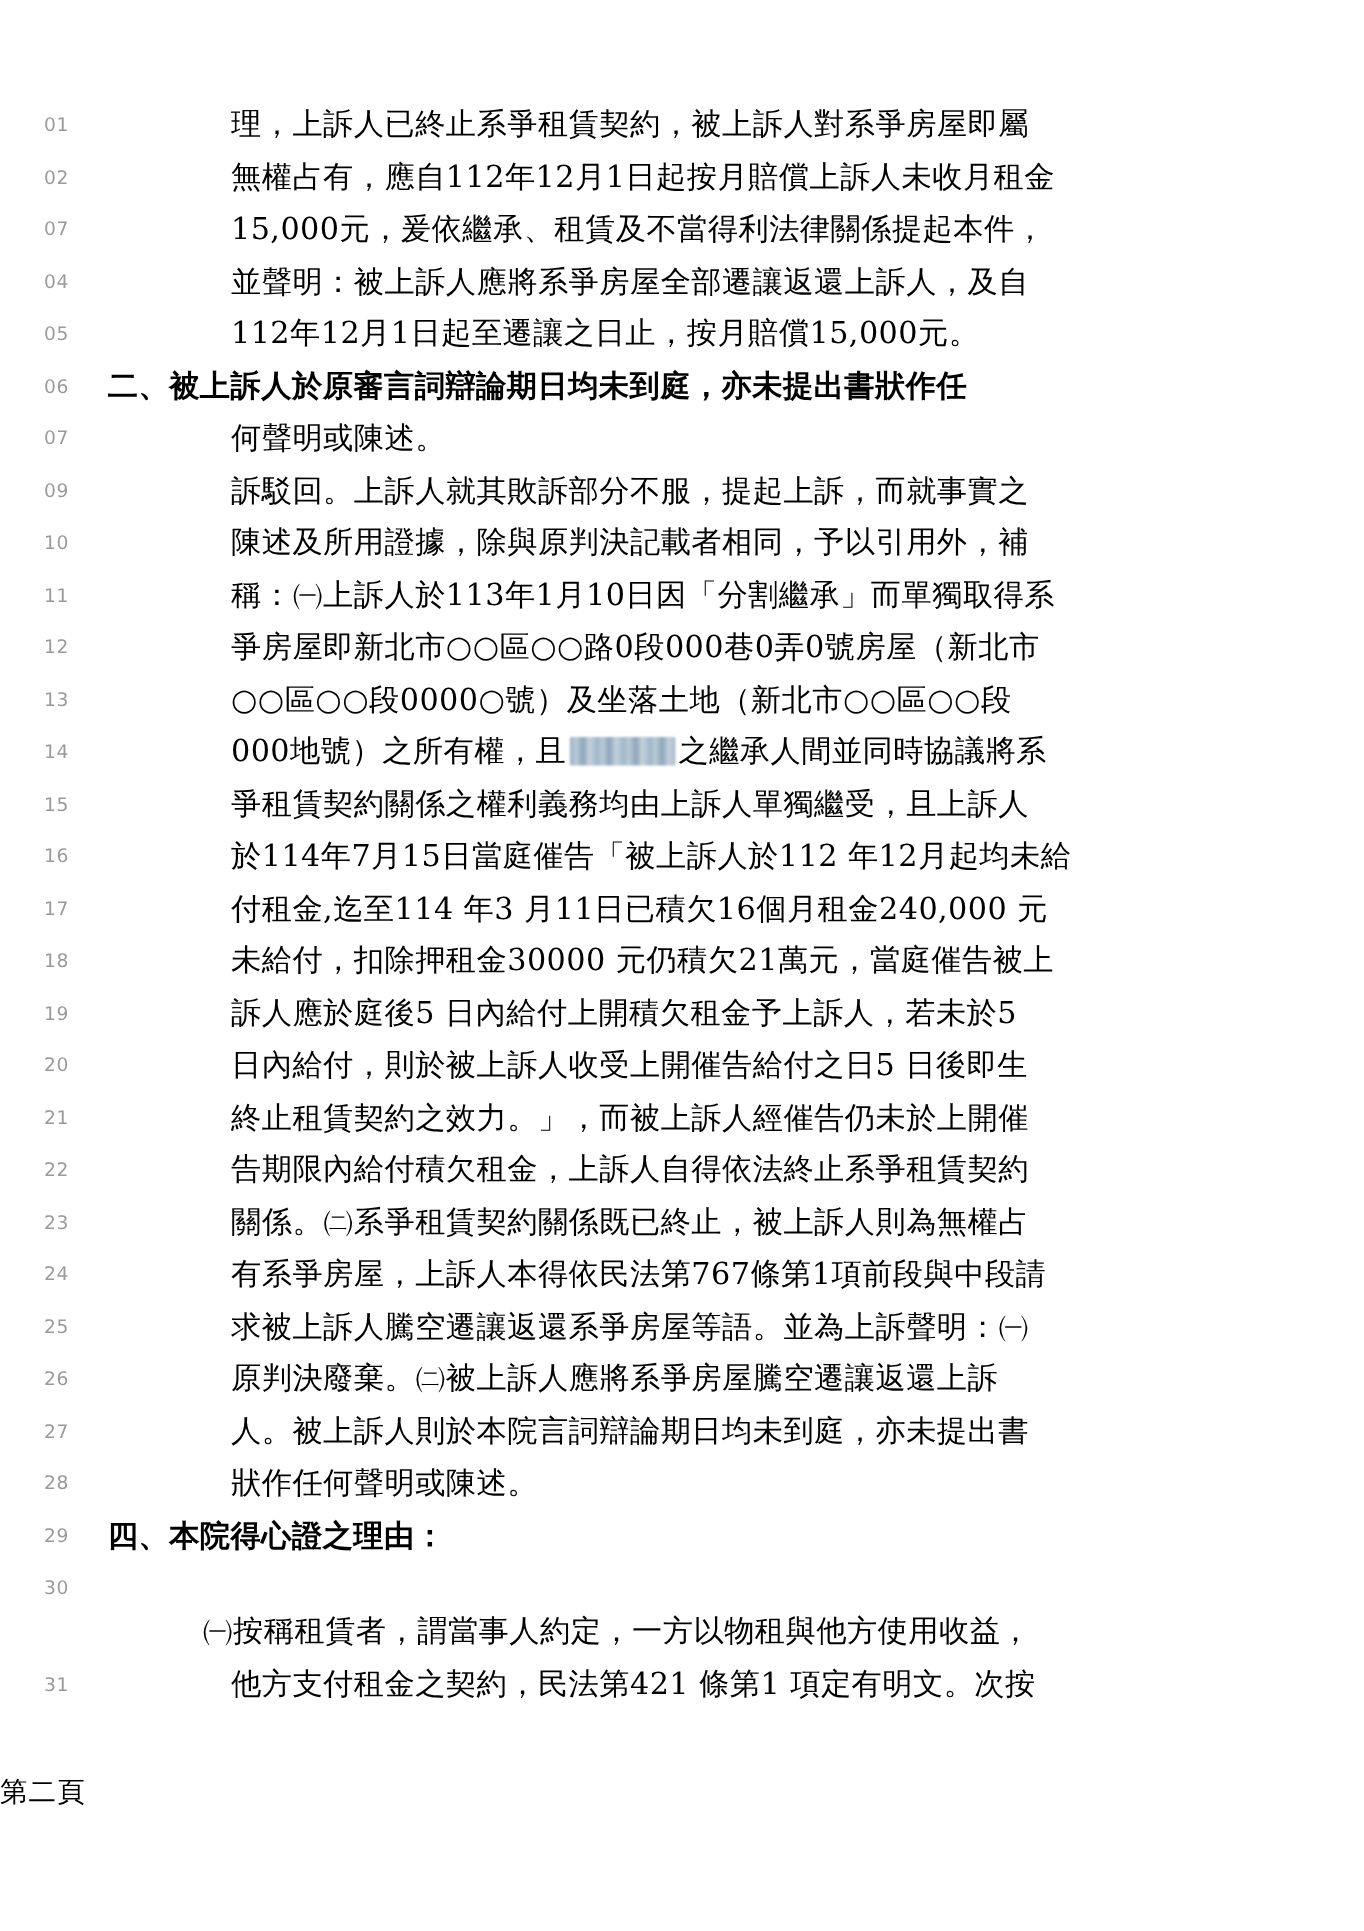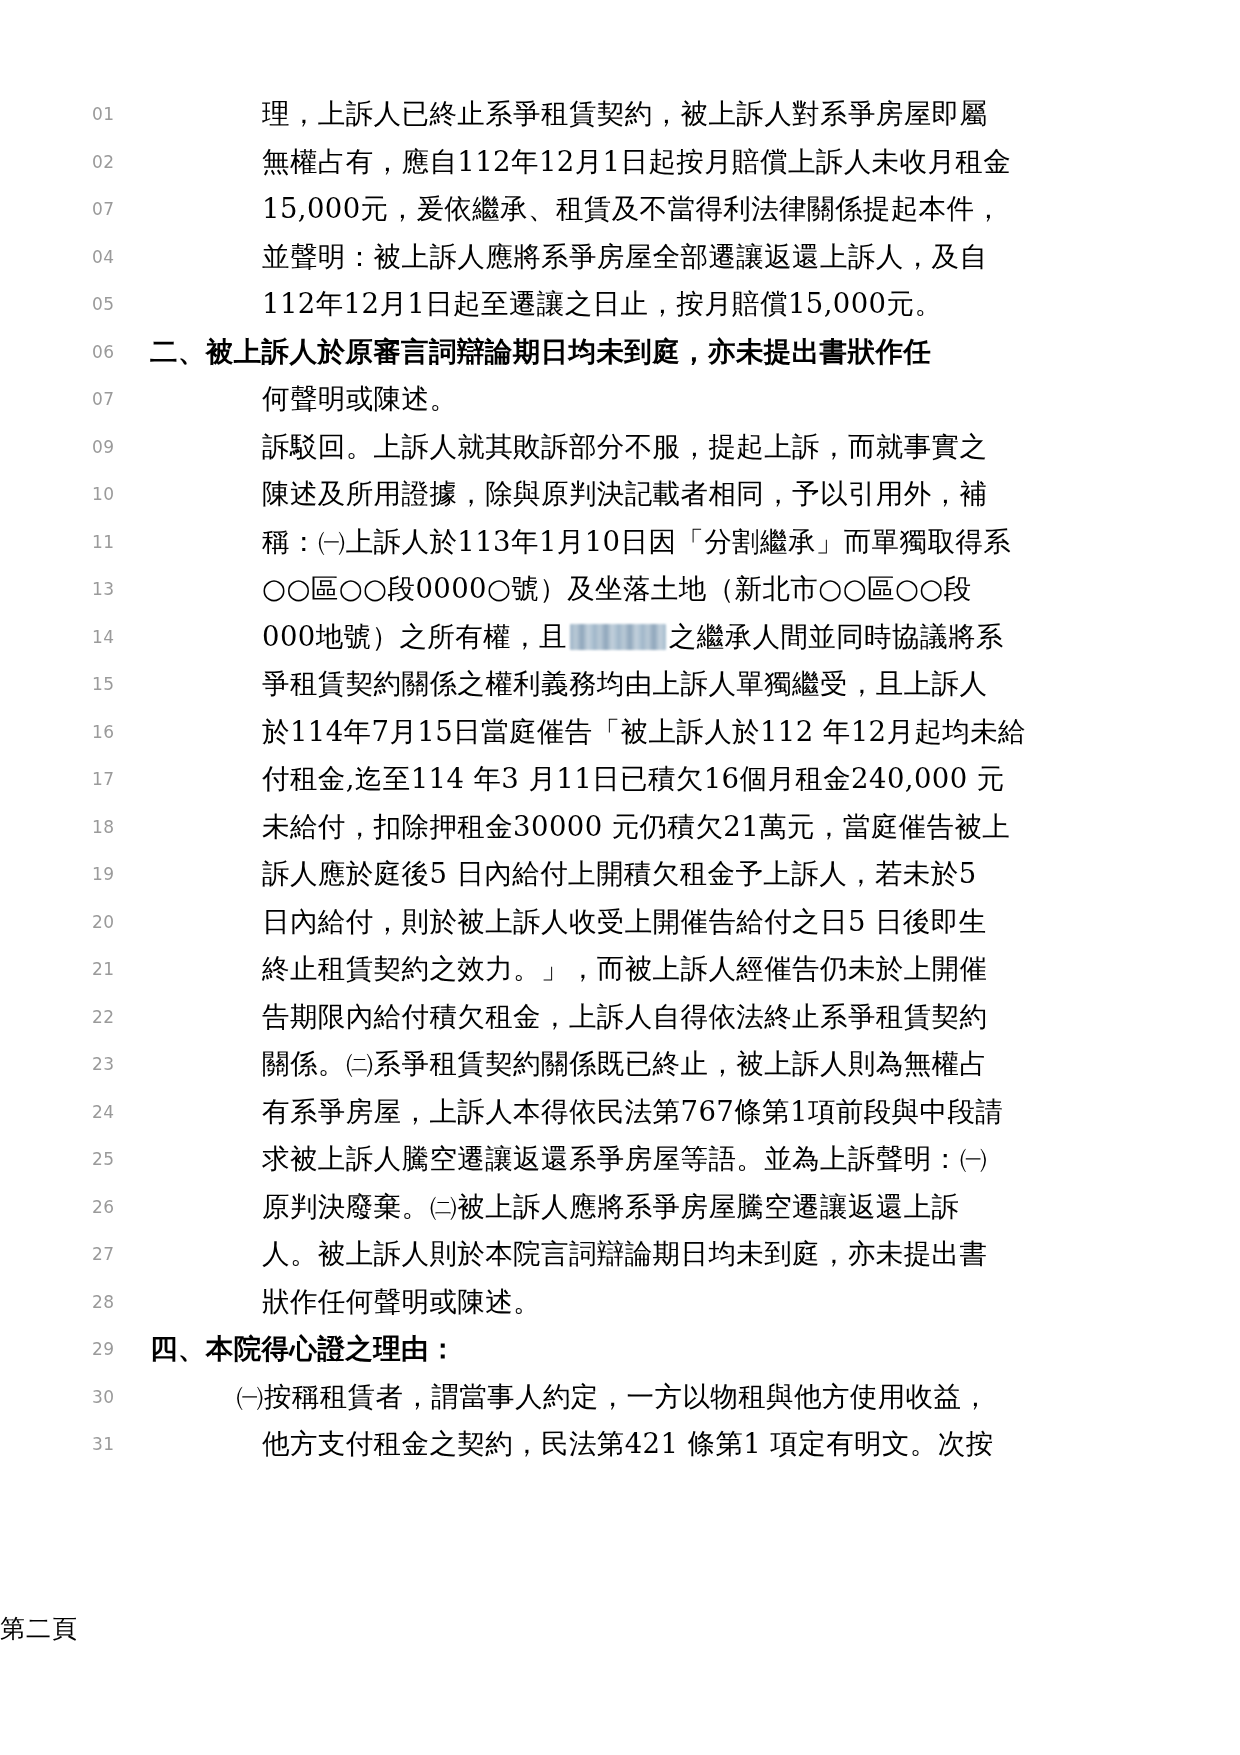--- a/index.html
+++ b/index.html
@@ -13,21 +13,21 @@
     position: relative;
     font-family: "DejaVu Serif", "Liberation Serif", serif;
     color: #000000;
     overflow: hidden;
   }
   .page {
     position: relative;
     width: 1060px;
     height: 1755px;
     box-sizing: border-box;
-    padding: 90px 110px 60px 92px;
+    padding: 90px 110px 60px 40px;
   }
   .lines {
     position: relative;
   }
   .line {
     display: flex;
     align-items: flex-start;
     min-height: 47.5px;
   }
   .lineno {
@@ -45,21 +45,21 @@
     flex: 1 1 auto;
     font-size: 27.5px;
     line-height: 47.5px;
     letter-spacing: 0.4px;
     white-space: pre;
     font-family: "DejaVu Serif", "Liberation Serif", serif;
   }
   
   .ind-0 { padding-left: 0px; font-weight: bold; }
   .ind-2 { padding-left: 112px; }
-  .ind-3 { padding-left: 86px; }
+  .ind-3 { padding-left: 86px; margin-top: 40px; }
 
   .redact {
     display: inline-block;
     width: 96px;
     height: 26px;
     vertical-align: -4px;
     background:
       repeating-linear-gradient(90deg,
         #9fb5c8 0px, #b9c9d6 6px, #8fa6bb 12px, #c3d1dc 18px, #a6bcce 24px);
     filter: blur(1.2px);
@@ -116,20 +116,24 @@
       </div>
       <div class="line">
         <div class="lineno">10</div>
         <div class="text ind-2">陳述及所用證據，除與原判決記載者相同，予以引用外，補</div>
       </div>
       <div class="line">
         <div class="lineno">11</div>
         <div class="text ind-2">稱：㈠上訴人於113年1月10日因「分割繼承」而單獨取得系</div>
       </div>
       <div class="line">
+        <div class="lineno">12</div>
+        <div class="text ind-2">爭房屋即新北市○○區○○路0段000巷0弄0號房屋（新北市</div>
+      </div>
+      <div class="line">
         <div class="lineno">13</div>
         <div class="text ind-2">○○區○○段0000○號）及坐落土地（新北市○○區○○段</div>
       </div>
       <div class="line">
         <div class="lineno">14</div>
         <div class="text ind-2"><span>000地號）之所有權，且</span><span class="redact"></span><span>之繼承人間並同時協議將系</span></div>
       </div>
       <div class="line">
         <div class="lineno">15</div>
         <div class="text ind-2">爭租賃契約關係之權利義務均由上訴人單獨繼受，且上訴人</div>

